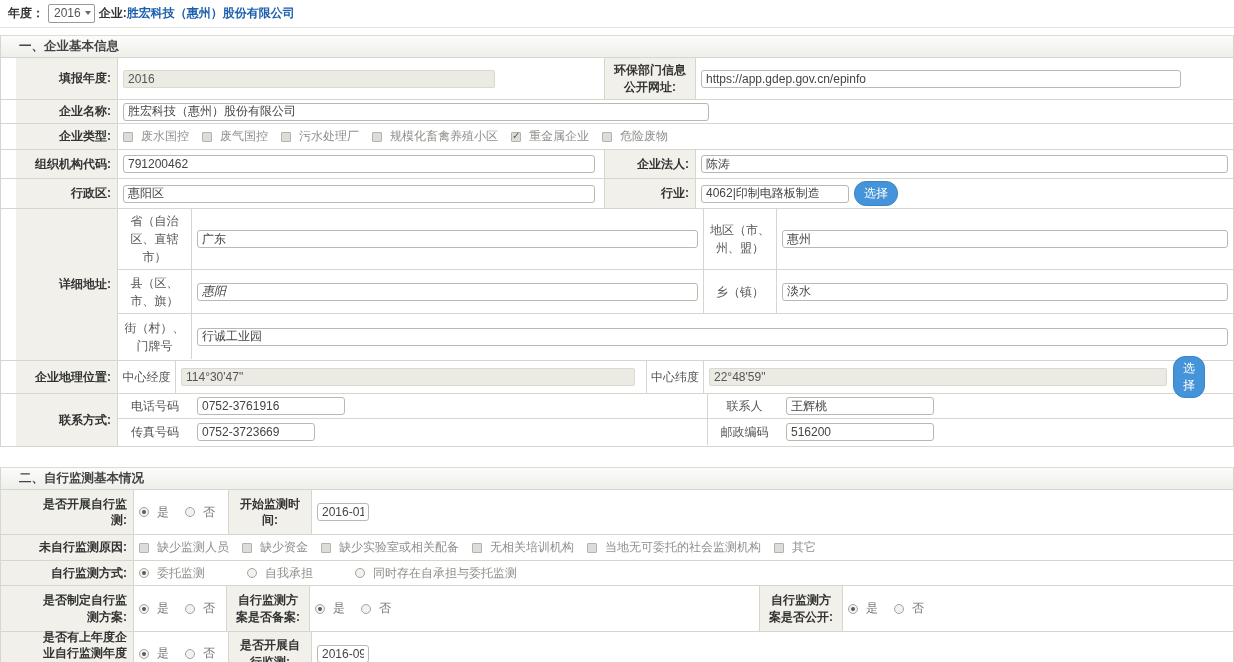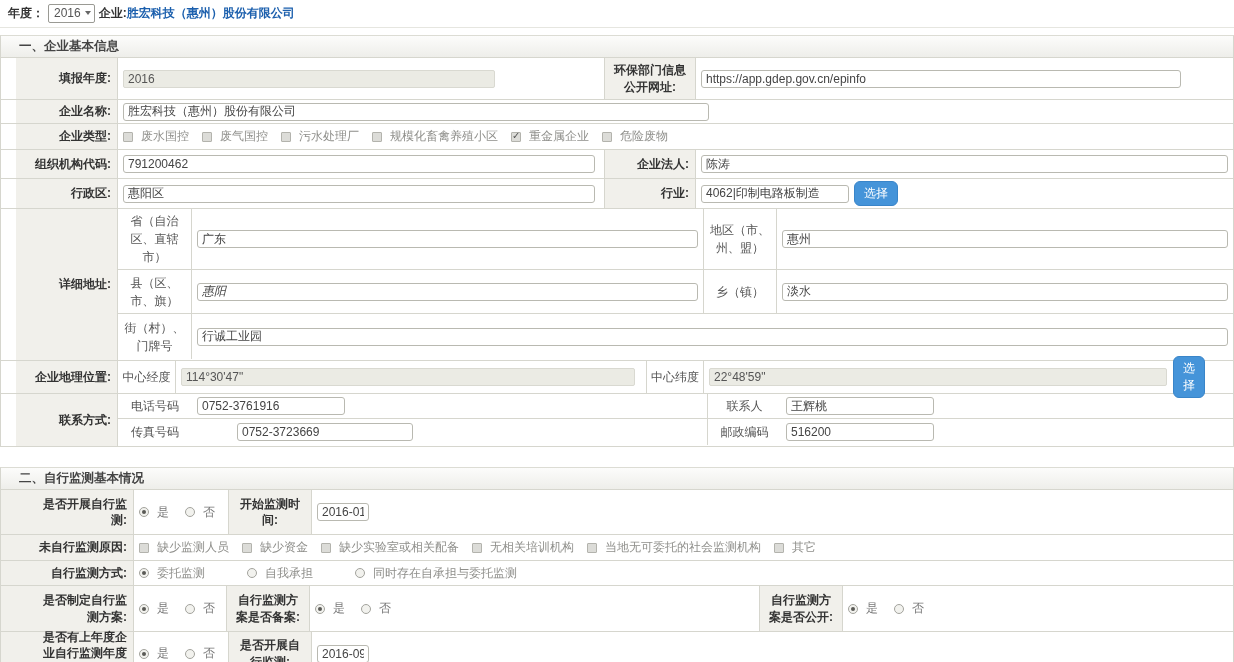--- a/index.html
+++ b/index.html
@@ -80,21 +80,21 @@
   .arow{display:flex;align-items:stretch;border-bottom:1px solid var(--bd);}
   .arow.last{border-bottom:none;}
   .inp{
     height:18px;border:1px solid var(--inpbd);border-radius:3px;background:#fff;
     padding:0 4px;font-size:12px;color:#444;outline:none;
     font-family:"Liberation Sans","DejaVu Sans",sans-serif;
   }
   .inp.gray{background:var(--graybg);border:1px solid var(--graybd);border-radius:2px;color:#555;}
   .btn{
     background:var(--blue);border:1px solid var(--bluebd);color:#fff;
-    border-radius:6px;padding:3px 9px;font-size:12px;cursor:pointer;
+    border-radius:12px;padding:3px 9px;font-size:12px;cursor:pointer;
     font-family:"Liberation Sans","DejaVu Sans",sans-serif;
   }
   .opt{display:inline-flex;align-items:center;gap:8px;margin-right:13px;color:var(--opt);white-space:nowrap;}
   .opt:last-child{margin-right:0;}
   .opt.wide{margin-right:42px;}
   .optdark{color:#777;}
   .checkbox{
     width:10px;height:10px;flex:none;display:inline-block;position:relative;
     background:#dcdcd8;border:1px solid #b3b3ad;border-radius:1px;
   }
@@ -255,21 +255,21 @@
           <input class="inp" style="width: 148px;" value="0752-3761916">
         </div>
         <div class="cell sub bl nobr w74">联系人</div>
         <div class="cell w452">
           <input class="inp" style="width: 148px;" value="王辉桃">
         </div>
       </div>
       <div class="arow last" style="height:26px">
         <div class="cell sub nobr w74">传真号码</div>
         <div class="cell grow">
-          <input class="inp" style="width: 176px; margin-left: 40px;" value="0752-3723669">
+          <input class="inp" style="width: 118px;" value="0752-3723669">
         </div>
         <div class="cell sub bl nobr w74">邮政编码</div>
         <div class="cell w452">
           <input class="inp" style="width: 148px;" value="516200">
         </div>
       </div>
     </div>
   </div>
 </div>
 

